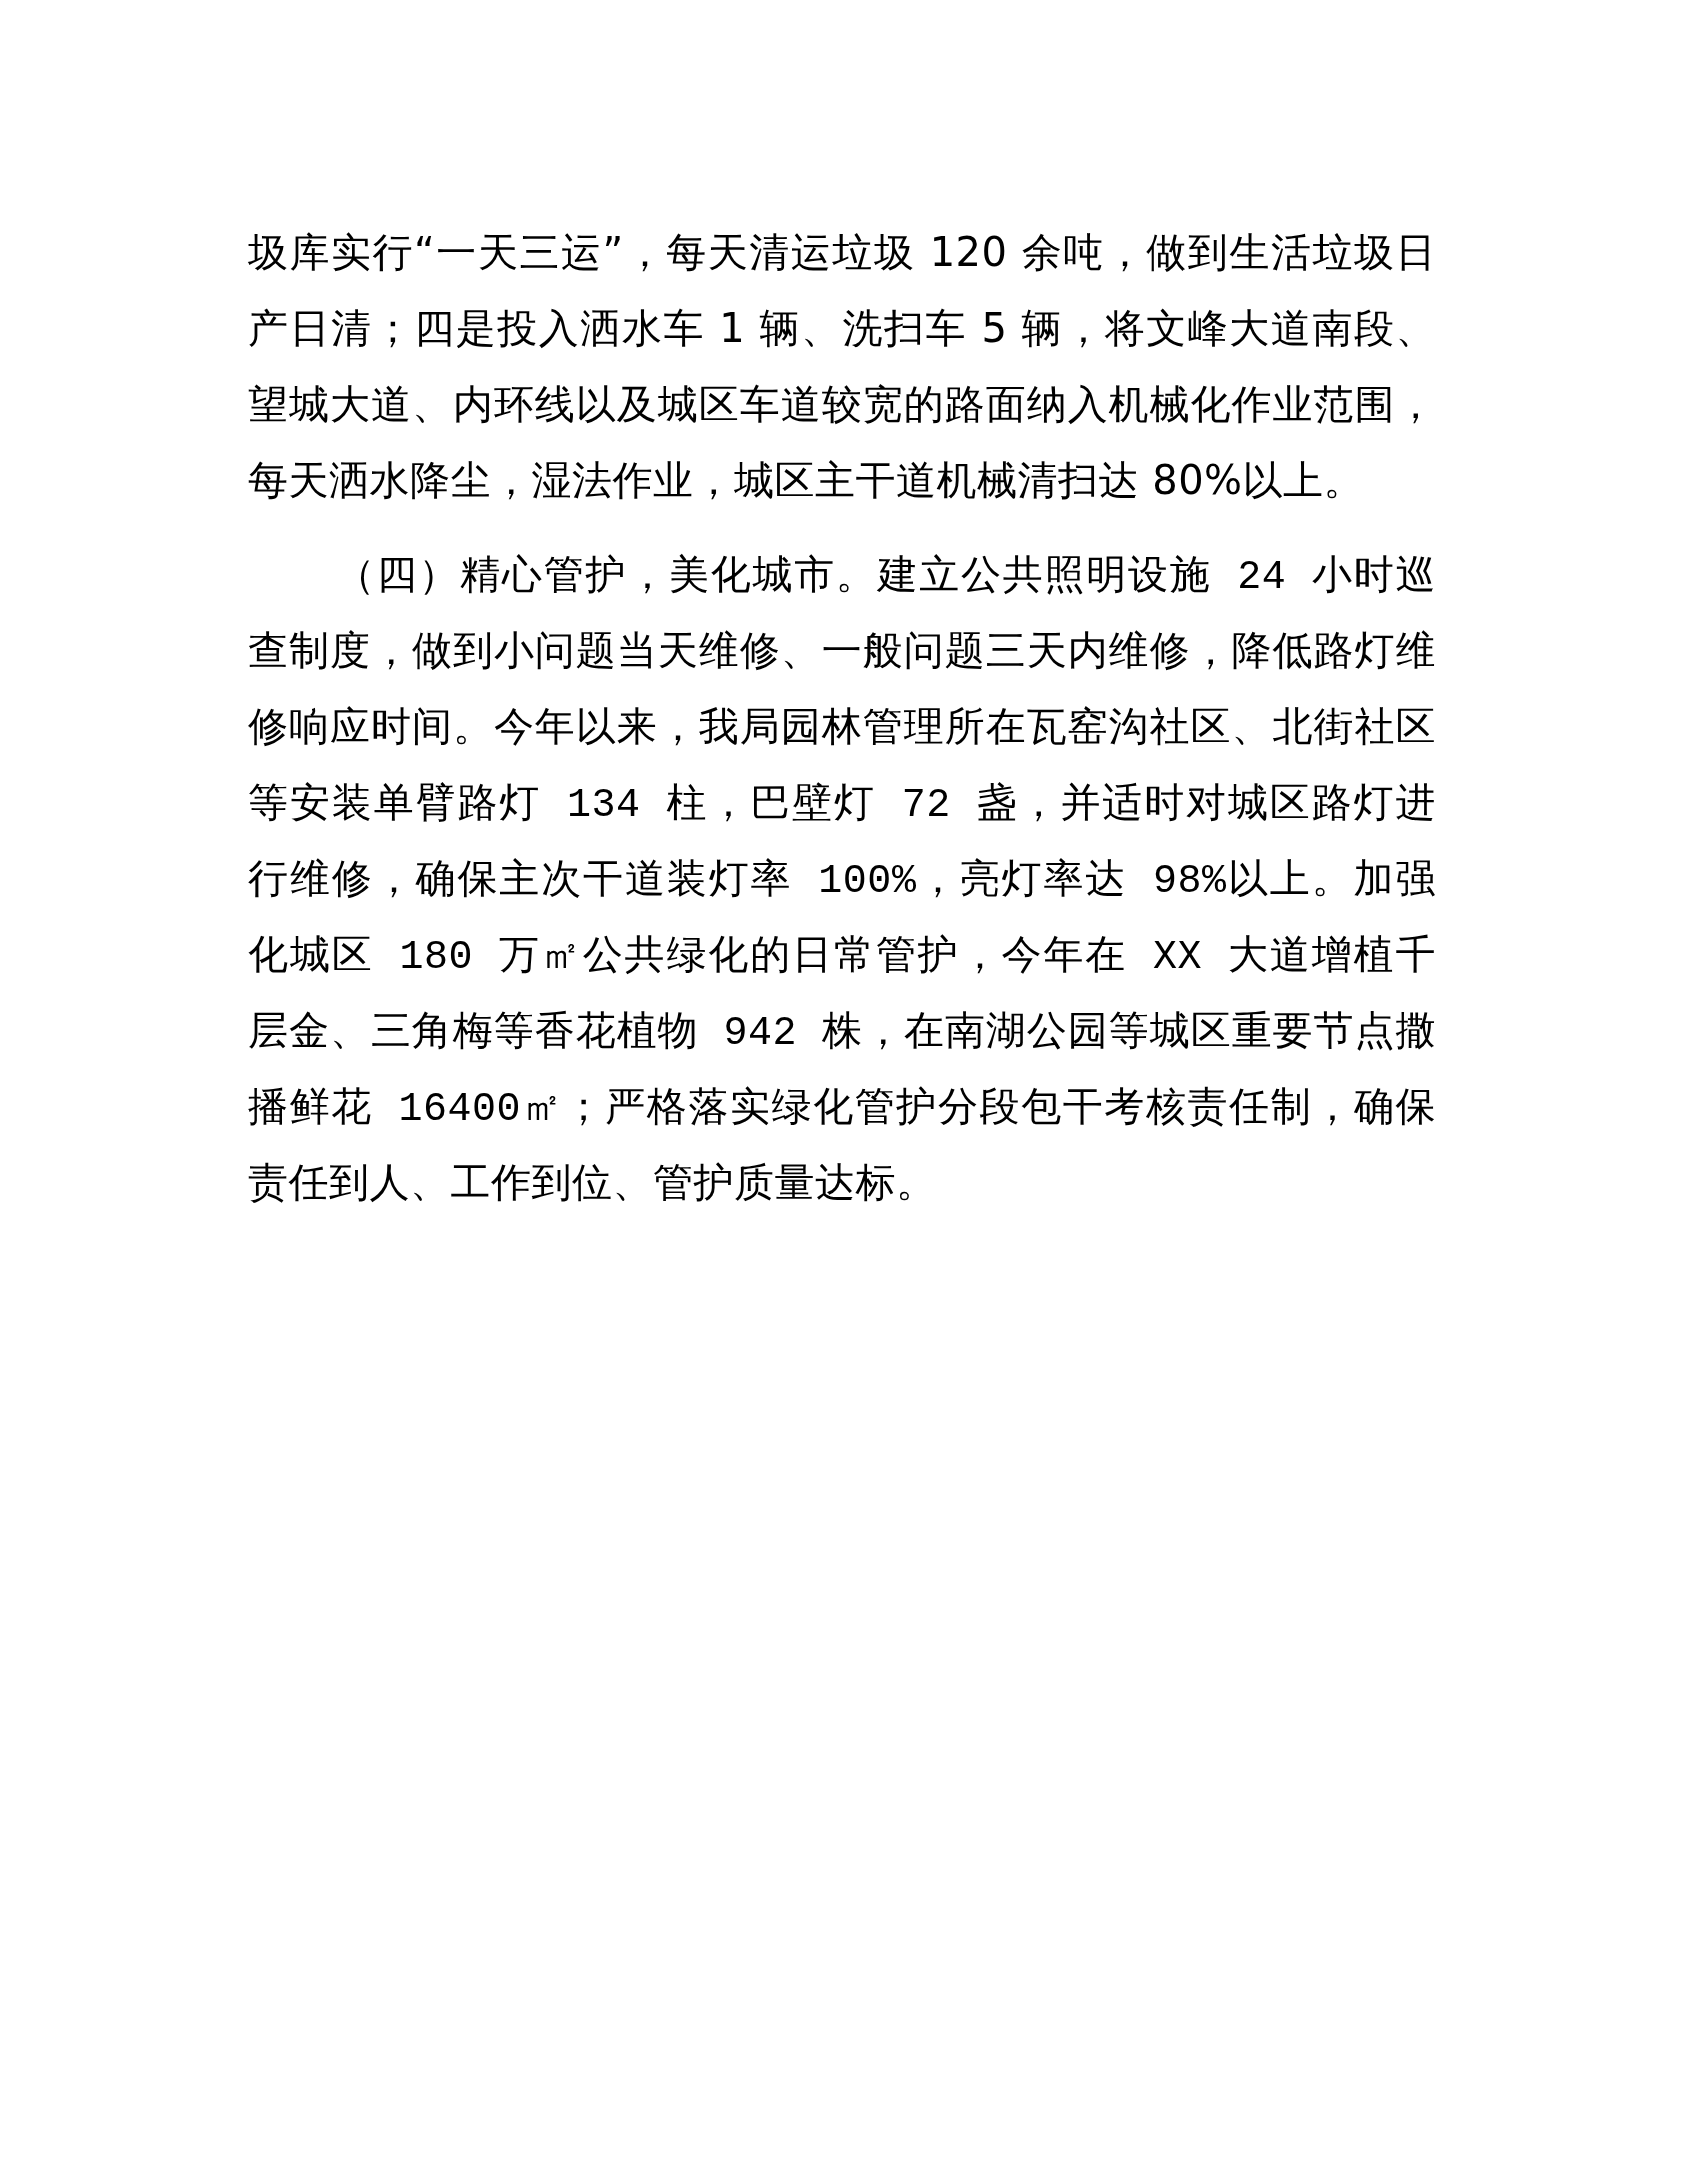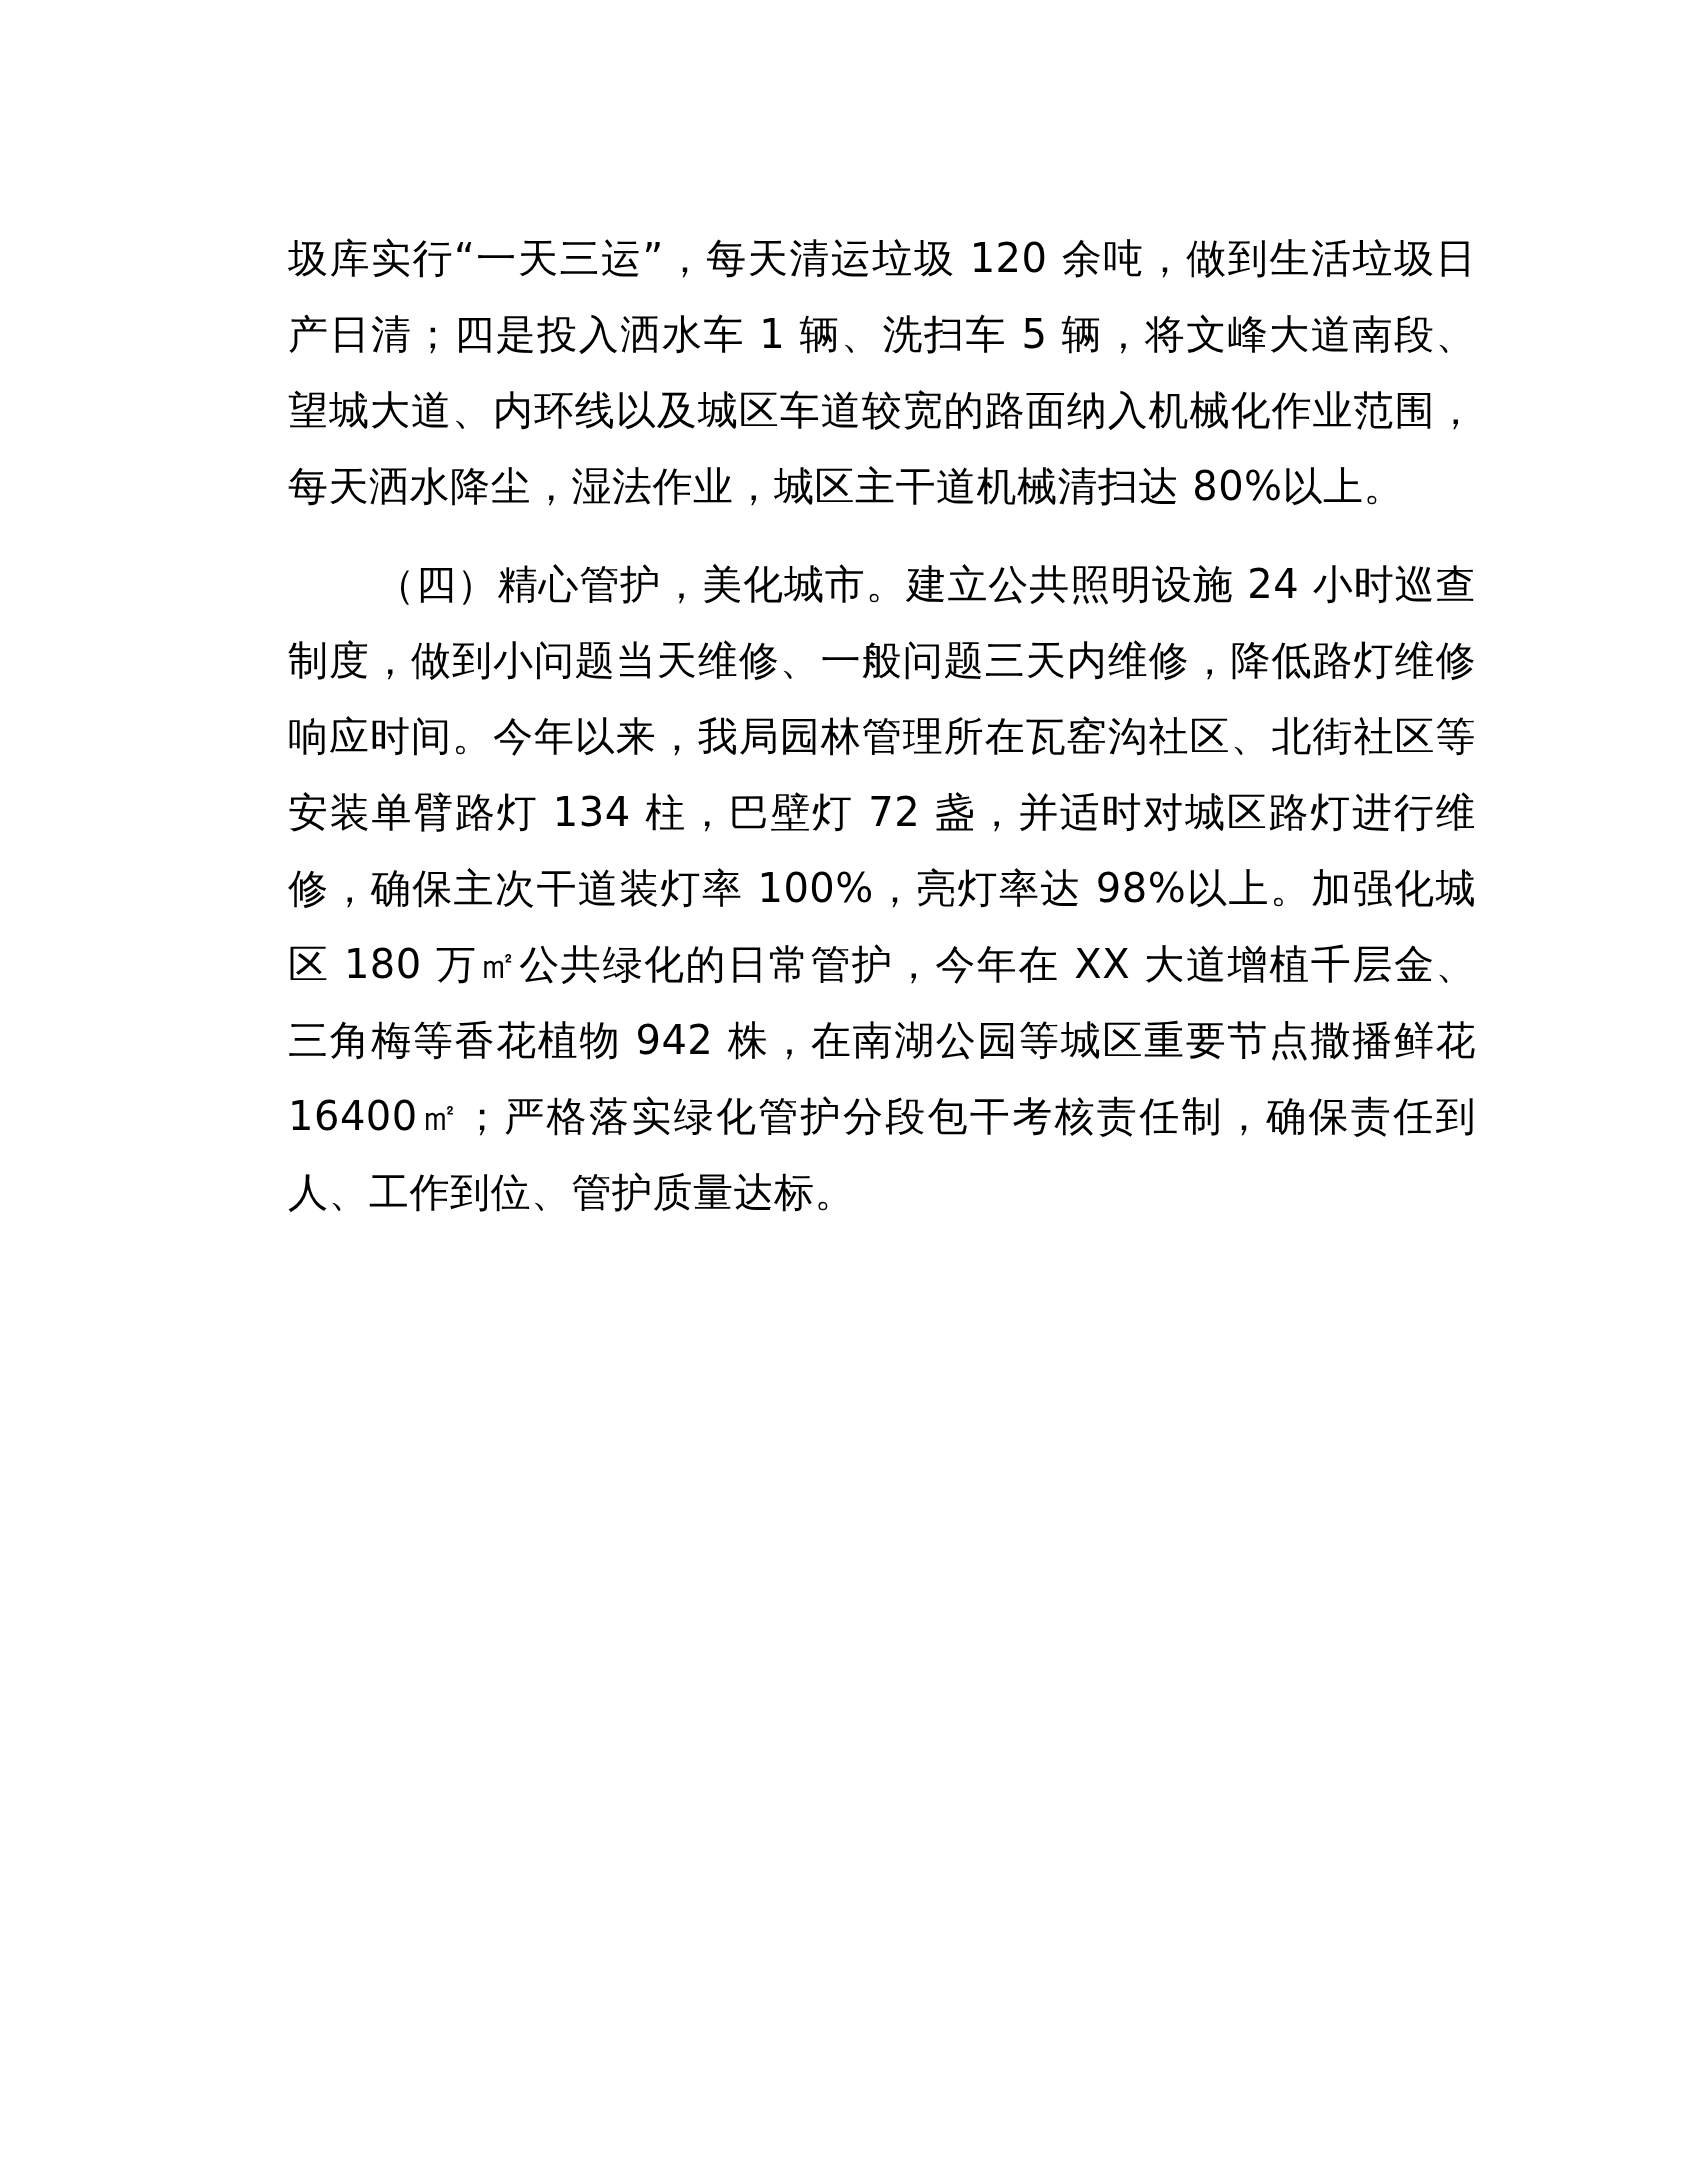--- a/index.html
+++ b/index.html
@@ -11,35 +11,35 @@
     width: 1683px;
     height: 2178px;
     position: relative;
     overflow: hidden;
     font-family: "DejaVu Sans", "Liberation Sans", sans-serif;
     color: #000000;
   }
   .page {
     position: absolute;
     left: 248px;
-    top: 220px;
+    top: 214px;
     width: 1188px;
-    margin-left: 40px;
   }
   .para {
     margin: 0 0 22px 0;
     font-size: 40px;
     line-height: 76px;
     text-align: justify;
     text-align-last: left;
     letter-spacing: 0.5px;
     word-break: break-all;
   }
   .para.indent {
     text-indent: 87px;
+    font-family: Liberation Mono, monospace;
   }
 </style>
 </head>
 <body>
 
 <div class="page">
   <p class="para">圾库实行“一天三运”，每天清运垃圾 120 余吨，做到生活垃圾日产日清；四是投入洒水车 1 辆、洗扫车 5 辆，将文峰大道南段、望城大道、内环线以及城区车道较宽的路面纳入机械化作业范围，每天洒水降尘，湿法作业，城区主干道机械清扫达 80%以上。</p>
   <p class="para indent">（四）精心管护，美化城市。建立公共照明设施 24 小时巡查制度，做到小问题当天维修、一般问题三天内维修，降低路灯维修响应时间。今年以来，我局园林管理所在瓦窑沟社区、北街社区等安装单臂路灯 134 柱，巴壁灯 72 盏，并适时对城区路灯进行维修，确保主次干道装灯率 100%，亮灯率达 98%以上。加强化城区 180 万㎡公共绿化的日常管护，今年在 XX 大道增植千层金、三角梅等香花植物 942 株，在南湖公园等城区重要节点撒播鲜花 16400㎡；严格落实绿化管护分段包干考核责任制，确保责任到人、工作到位、管护质量达标。</p>
 </div>
 

